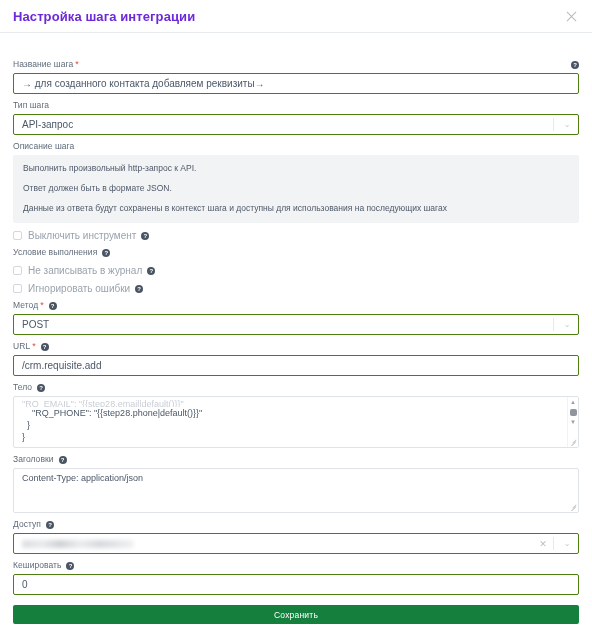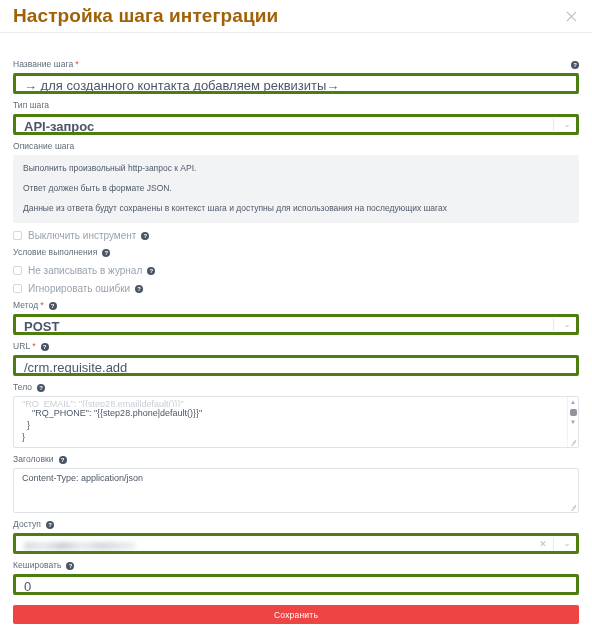--- a/index.html
+++ b/index.html
@@ -25,23 +25,23 @@
   
   .modal-header {
     height: 33px;
     border-bottom: 1px solid #e8ebee;
     display: flex;
     align-items: center;
     padding: 0 14px 0 13px;
     box-sizing: border-box;
   }
   .modal-title {
-    font-size: 19px;
+    font-size: 13px;
     font-weight: bold;
-    color: #a16207;
+    color: #6d28d9;
     letter-spacing: .1px;
     flex: 1;
     white-space: nowrap;
   }
   .close-icon {
     width: 13px;
     height: 13px;
     position: relative;
     cursor: pointer;
     opacity: .45;
@@ -93,36 +93,35 @@
     font-weight: bold;
     cursor: pointer;
     flex: 0 0 auto;
   }
   .spacer { flex: 1; }
 
   .input {
     width: 100%;
     height: 21px;
     box-sizing: border-box;
-    border: 3px solid #4d7c0f;
+    border: 1px solid #4d7c0f;
     border-radius: 2px;
     background: #fff;
-    font-size: 13px;
+    font-size: 10px;
     color: #4c5768;
     padding: 0 8px;
     line-height: 19px;
     font-family: inherit;
     white-space: nowrap;
     overflow: hidden;
   }
   .select {
     position: relative;
     display: flex;
     align-items: flex-start;
-    font-weight: bold;
   }
   .select .input { padding-right: 40px; }
   .sel-ctrls {
     position: absolute;
     right: 1px; top: 1px; bottom: 1px;
     display: flex;
     align-items: center;
   }
   .sel-div {
     width: 1px;
@@ -274,21 +273,21 @@
     opacity: .9;
   }
   .acc-val { height: 21px; position: relative; }
 
   .save-btn {
     display: block;
     width: 100%;
     height: 19px;
     border: none;
     border-radius: 2px;
-    background: #ef4444;
+    background: #15803d;
     color: #fff;
     font-size: 8.5px;
     font-family: inherit;
     letter-spacing: .2px;
     cursor: pointer;
     margin-top: 10px;
   }
 </style>
 </head>
 <body>

